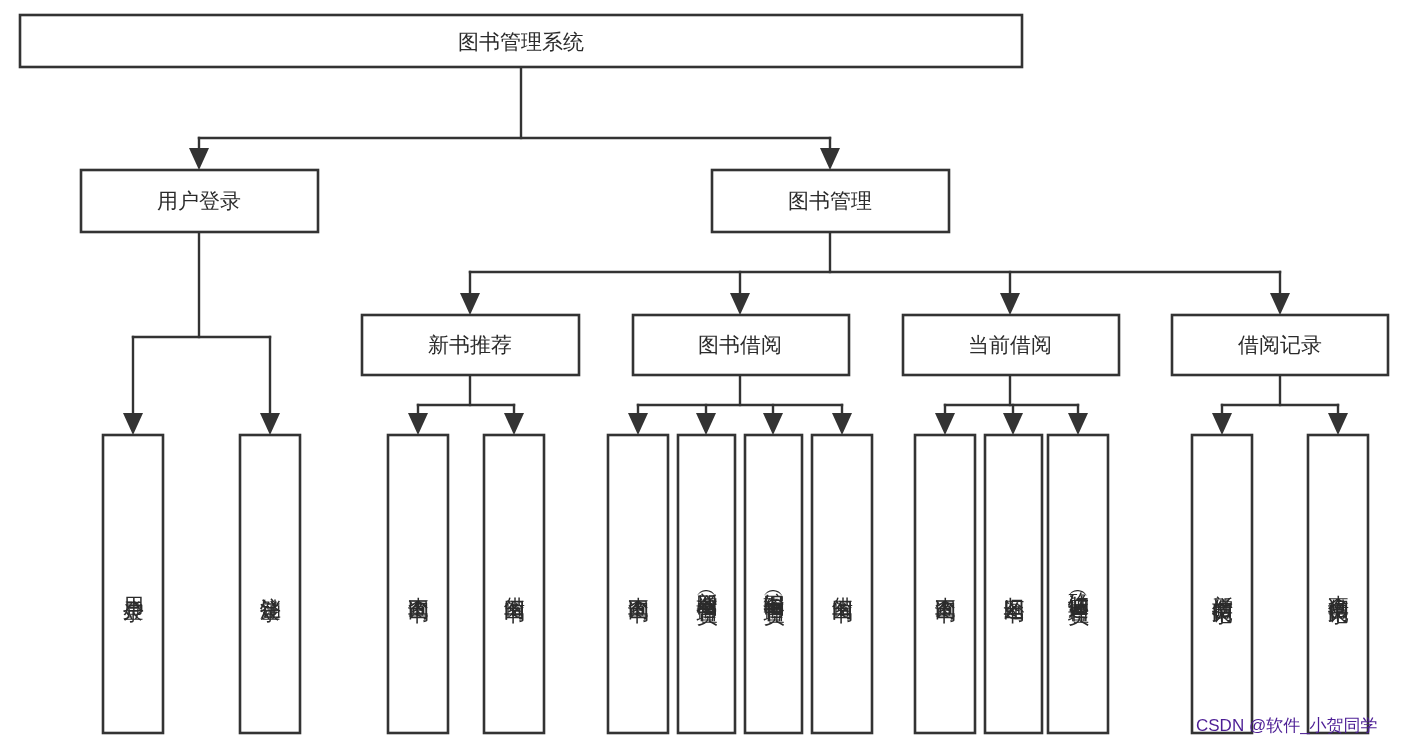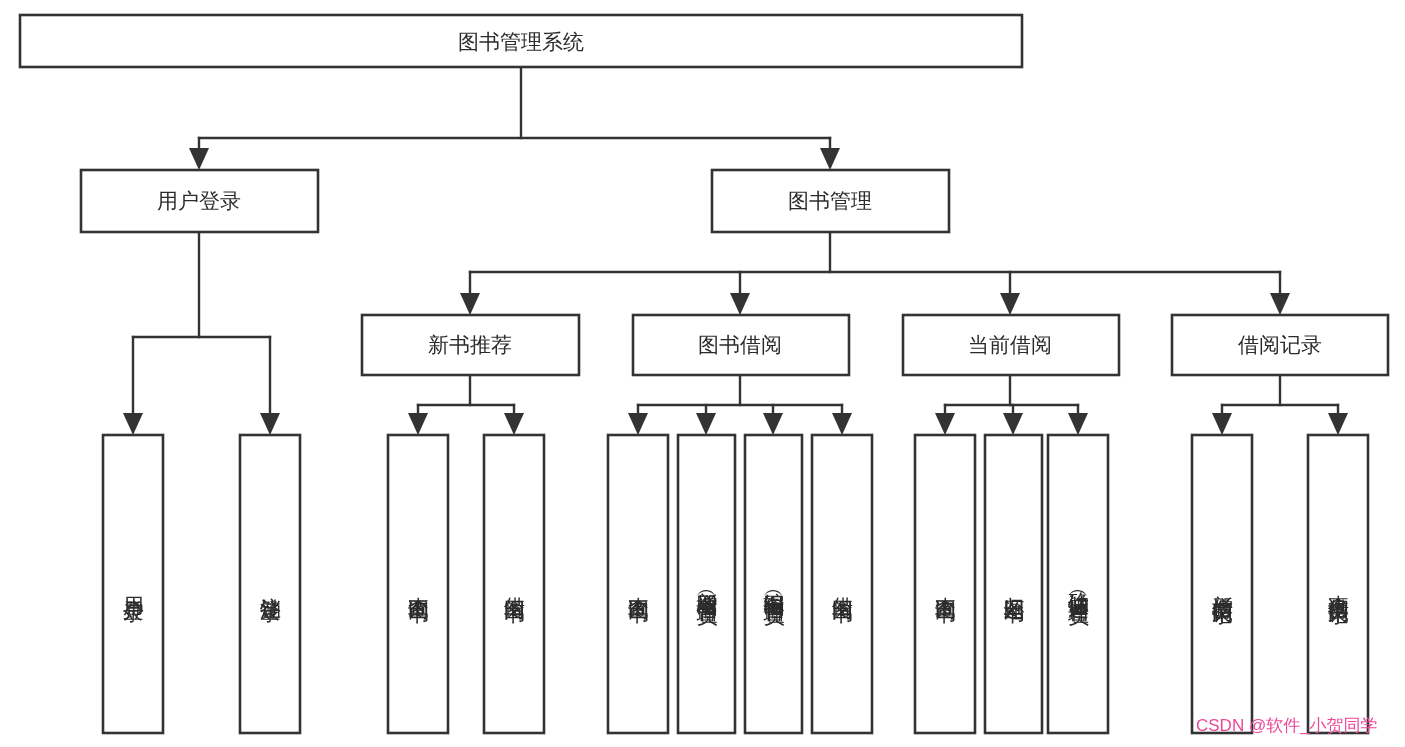--- a/index.html
+++ b/index.html
@@ -59,21 +59,21 @@
     color: #2b2b2b;
     letter-spacing: 2px;
     white-space: nowrap;
     text-align: center;
     pointer-events: none;
   }
   .watermark {
     position: absolute;
     font-family: "Liberation Sans", "DejaVu Sans", sans-serif;
     font-size: 17px;
-    color: #ec4899;
+    color: #4c1d95;
     white-space: nowrap;
   }
 </style>
 </head>
 <body>
 
 <div id="diagram-root">
 
   <svg id="tree-svg" viewBox="0 0 1405 747" xmlns="http://www.w3.org/2000/svg">
 

